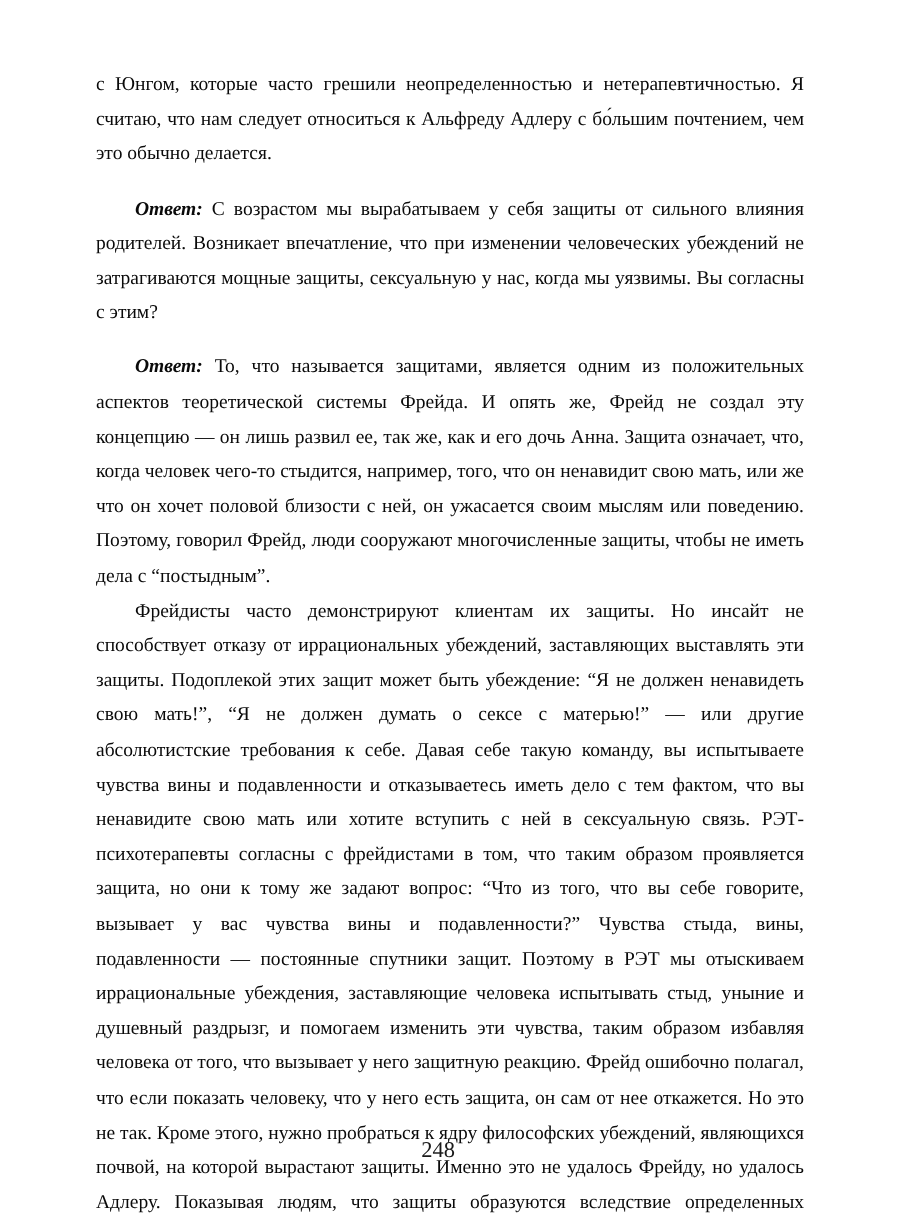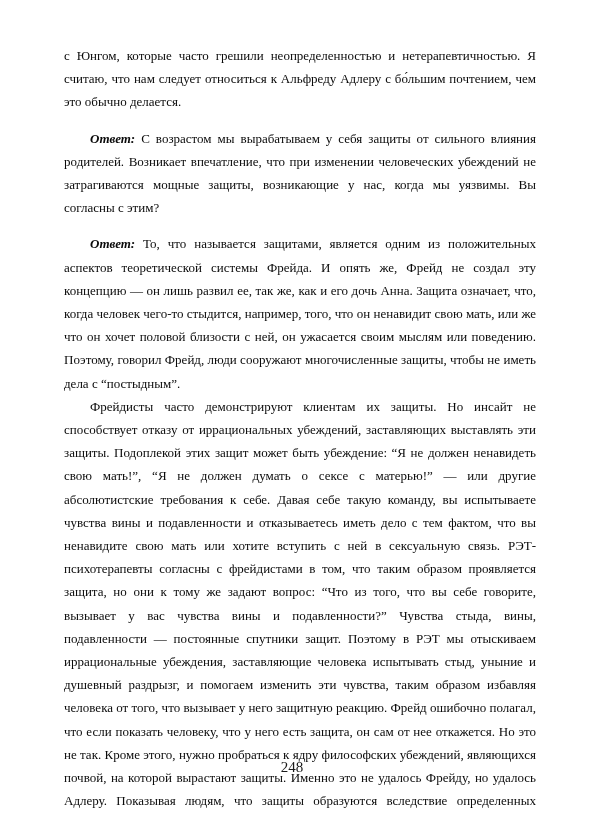--- a/index.html
+++ b/index.html
@@ -62,21 +62,21 @@
 </style>
 </head>
 <body>
 
 <div class="page">
 
   <div class="text-block">
 
     <p class="para no-indent"><span>с Юнгом, которые часто грешили неопределенностью и нетерапевтичностью. Я считаю, что нам следует относиться к Альфреду Адлеру с бо́льшим почтением, чем это обычно делается.</span></p>
 
-    <p class="para gap-before"><span class="lead">Ответ:</span> <span>С возрастом мы вырабатываем у себя защиты от сильного влияния родителей. Возникает впечатление, что при изменении человеческих убеждений не затрагиваются мощные защиты, возникающие у нас, когда мы уязвимы. Вы согласны с этим?</span></p>
+    <p class="para gap-before"><span class="lead">Ответ:</span> <span>С возрастом мы вырабатываем у себя защиты от сильного влияния родителей. Возникает впечатление, что при изменении человеческих убеждений не затрагиваются мощные защиты, сексуальную у нас, когда мы уязвимы. Вы согласны с этим?</span></p>
 
     <p class="para gap-before"><span class="lead">Ответ:</span> <span>То, что называется защитами, является одним из положительных аспектов теоретической системы Фрейда. И опять же, Фрейд не создал эту концепцию — он лишь развил ее, так же, как и его дочь Анна. Защита означает, что, когда человек чего-то стыдится, например, того, что он ненавидит свою мать, или же что он хочет половой близости с ней, он ужасается своим мыслям или поведению. Поэтому, говорил Фрейд, люди сооружают многочисленные защиты, чтобы не иметь дела с “постыдным”.</span></p>
 
     <p class="para"><span>Фрейдисты часто демонстрируют клиентам их защиты. Но инсайт не способствует отказу от иррациональных убеждений, заставляющих выставлять эти защиты. Подоплекой этих защит может быть убеждение: “Я не </span><span class="ital">должен</span><span> ненавидеть свою мать!”, “Я не </span><span class="ital">должен</span><span> думать о сексе с матерью!” — или другие абсолютистские требования к себе. Давая себе такую команду, вы испытываете чувства вины и подавленности и отказываетесь иметь дело с тем фактом, что вы ненавидите свою мать или хотите вступить с ней в сексуальную связь. РЭТ-психотерапевты согласны с фрейдистами в том, что таким образом проявляется защита, но они к тому же задают вопрос: “Что из того, что вы себе говорите, вызывает у вас чувства вины и подавленности?” Чувства стыда, вины, подавленности — постоянные спутники защит. Поэтому в РЭТ мы отыскиваем иррациональные убеждения, заставляющие человека испытывать стыд, уныние и душевный раздрызг, и помогаем изменить эти чувства, таким образом избавляя человека от того, что вызывает у него защитную реакцию. Фрейд ошибочно полагал, что если показать человеку, что у него есть защита, он сам от нее откажется. Но это не так. Кроме этого, нужно пробраться к ядру философских убеждений, являющихся почвой, на которой вырастают защиты. Именно это не удалось Фрейду, но удалось Адлеру. Показывая людям, что защиты образуются вследствие определенных причин и что причины эти чаще всего заключены в философии са-</span></p>
 
   </div>
 
   <div class="page-number">248</div>
 
 </div>

